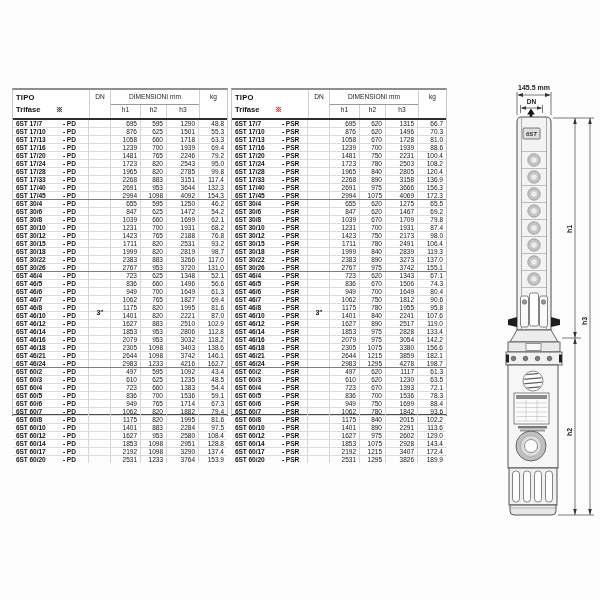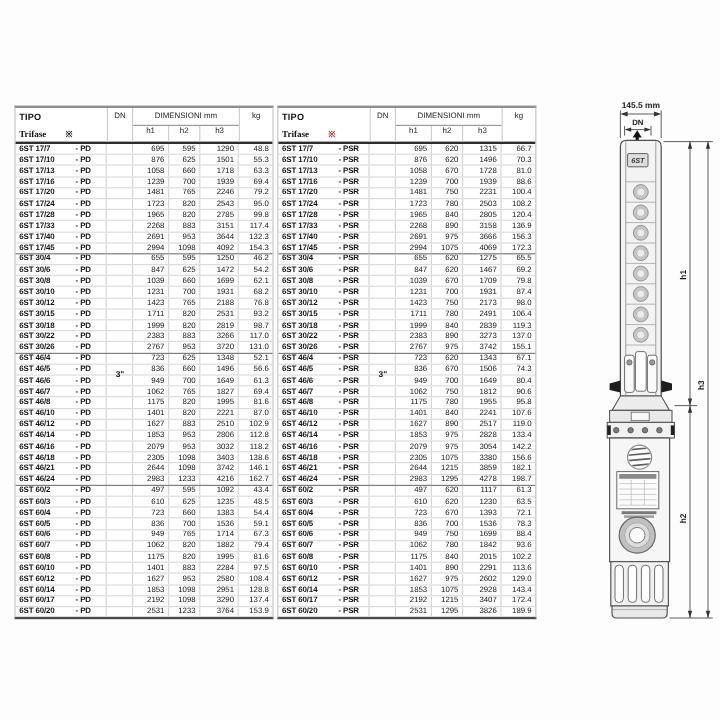--- a/index.html
+++ b/index.html
@@ -1,30 +1,30 @@
 <!DOCTYPE html>
 <html><head>
 <meta charset="utf-8">
 <style>
   * { box-sizing: border-box; margin: 0; padding: 0; }
   html,body { width:600px; height:600px; background:#fdfdfd; font-family:"Liberation Sans",sans-serif; position:relative; overflow:hidden; }
 
   .spec-table{
-    position:absolute; top:88px; width:216px; height:428px; background:#fff;
+    position:absolute; top:88px; width:216px; height:328px; background:#fff;
     border-top:2px solid #8f8f8f; border-bottom:2px solid #4a4a4a;
     border-left:1px solid #c6c6c6; border-right:1px solid #c6c6c6;
     display:flex; flex-direction:column; color:#111;
   }
   #table-pd{ left:12px; }
   #table-psr{ left:231px; }
 
   .thead{ height:30px; display:grid; grid-template-columns:76px 22px 30px 26px 32px 28px;
           grid-template-rows:15px 13px; border-bottom:2px solid #2e2e2e; }
   .h-tipo{ grid-column:1; grid-row:1; font-size:7.6px; font-weight:bold; padding:3px 0 0 3px; letter-spacing:.2px;}
-  .h-trifase{ grid-column:1; grid-row:2; font-size:7.6px; font-weight:bold; padding-left:3px; display:flex; align-items:center;font-family:Liberation Serif, serif;}
+  .h-trifase{ grid-column:1; grid-row:2; font-size:7.6px; font-weight:bold; padding-left:3px; display:flex; align-items:flex-start;}
   .ref-mark{ margin-left:16px; font-size:7px; font-weight:bold; }
   .h-dn{ grid-column:2; grid-row:1/3; font-size:6.6px; text-align:center; padding-top:3px; color:#222;
          border-left:1px solid #cfcfcf; border-right:1px solid #cfcfcf;}
   .h-dim{ grid-column:3/6; grid-row:1; font-size:6.6px; text-align:center; padding-top:3px; color:#222;
           border-bottom:1px solid #9a9a9a;}
   .h-sub{ grid-row:2; font-size:6.6px; text-align:center; padding-top:1px; color:#222; border-right:1px solid #cfcfcf;}
   .h-sub.s1{grid-column:3;} .h-sub.s2{grid-column:4;} .h-sub.s3{grid-column:5; border-right:none;}
   .h-kg{ grid-column:6; grid-row:1/3; font-size:6.6px; text-align:center; padding-top:3px; color:#222;
          border-left:1px solid #cfcfcf;}
 

